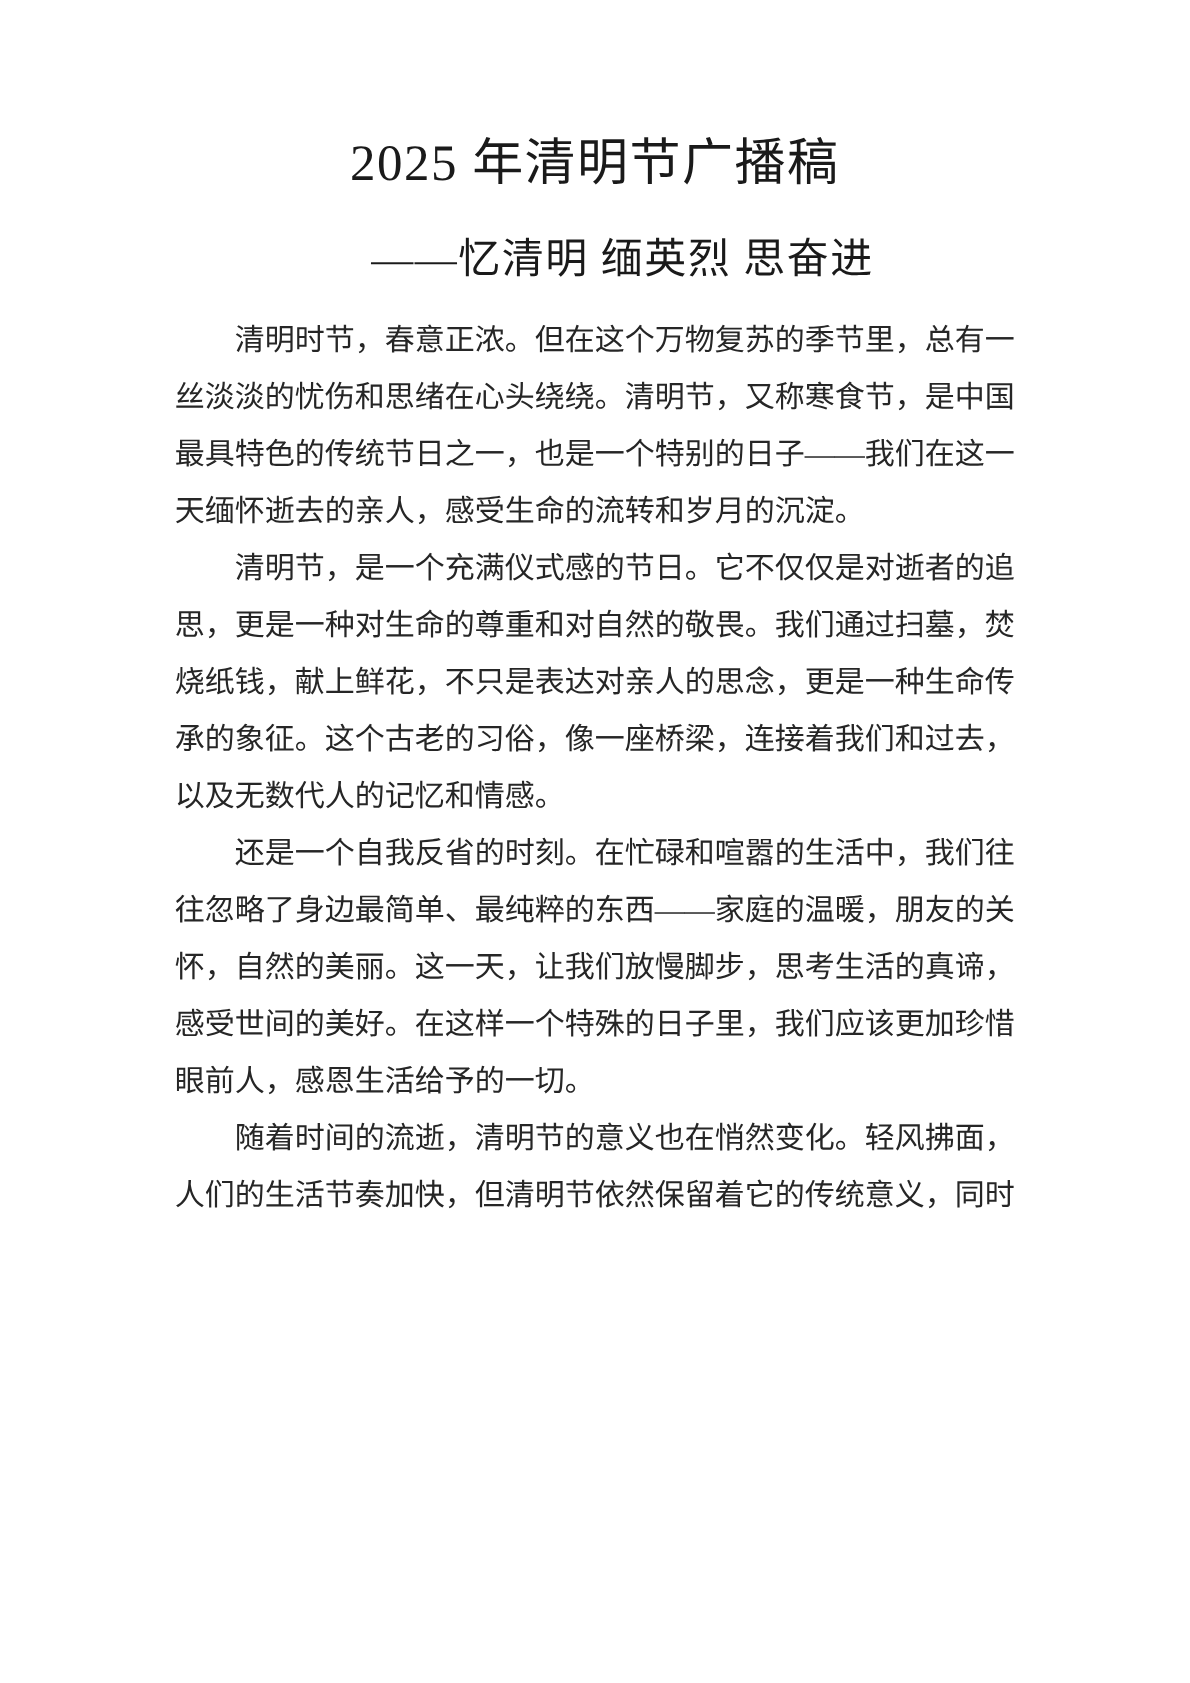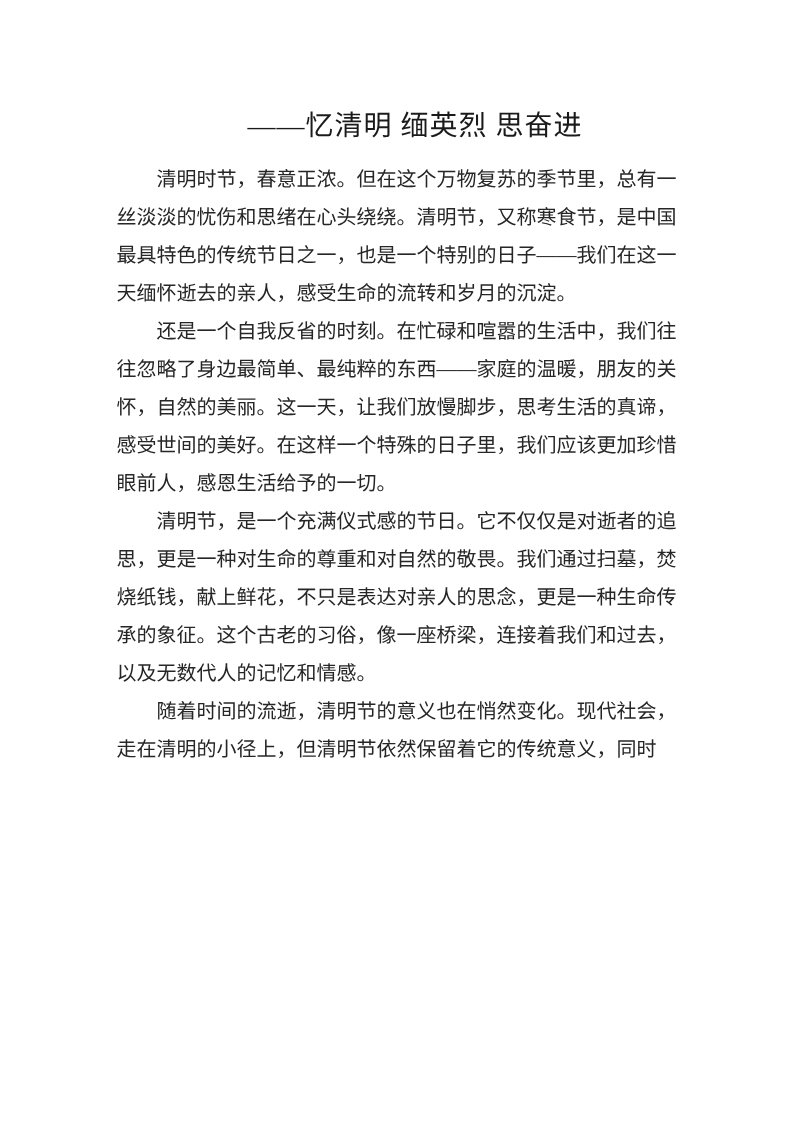--- a/index.html
+++ b/index.html
@@ -54,22 +54,23 @@
     text-align: justify;
     text-justify: inter-ideograph;
     word-break: break-all;
     overflow-wrap: break-word;
   }
 </style>
 </head>
 <body>
 
 <div class="page">
+  <h1 class="doc-title">2025 年清明节广播稿</h1>
 
   <h2 class="doc-subtitle">——忆清明 缅英烈 思奋进</h2>
 
   <div class="doc-body">
     <p>清明时节，春意正浓。但在这个万物复苏的季节里，总有一丝淡淡的忧伤和思绪在心头绕绕。清明节，又称寒食节，是中国最具特色的传统节日之一，也是一个特别的日子——我们在这一天缅怀逝去的亲人，感受生命的流转和岁月的沉淀。</p>
+    <p>清明节，是一个充满仪式感的节日。它不仅仅是对逝者的追思，更是一种对生命的尊重和对自然的敬畏。我们通过扫墓，焚烧纸钱，献上鲜花，不只是表达对亲人的思念，更是一种生命传承的象征。这个古老的习俗，像一座桥梁，连接着我们和过去，以及无数代人的记忆和情感。</p>
     <p>还是一个自我反省的时刻。在忙碌和喧嚣的生活中，我们往往忽略了身边最简单、最纯粹的东西——家庭的温暖，朋友的关怀，自然的美丽。这一天，让我们放慢脚步，思考生活的真谛，感受世间的美好。在这样一个特殊的日子里，我们应该更加珍惜眼前人，感恩生活给予的一切。</p>
-    <p>清明节，是一个充满仪式感的节日。它不仅仅是对逝者的追思，更是一种对生命的尊重和对自然的敬畏。我们通过扫墓，焚烧纸钱，献上鲜花，不只是表达对亲人的思念，更是一种生命传承的象征。这个古老的习俗，像一座桥梁，连接着我们和过去，以及无数代人的记忆和情感。</p>
-    <p>随着时间的流逝，清明节的意义也在悄然变化。现代社会，走在清明的小径上，但清明节依然保留着它的传统意义，同时</p>
+    <p>随着时间的流逝，清明节的意义也在悄然变化。轻风拂面，人们的生活节奏加快，但清明节依然保留着它的传统意义，同时</p>
   </div>
 </div>
 
 </body></html>

